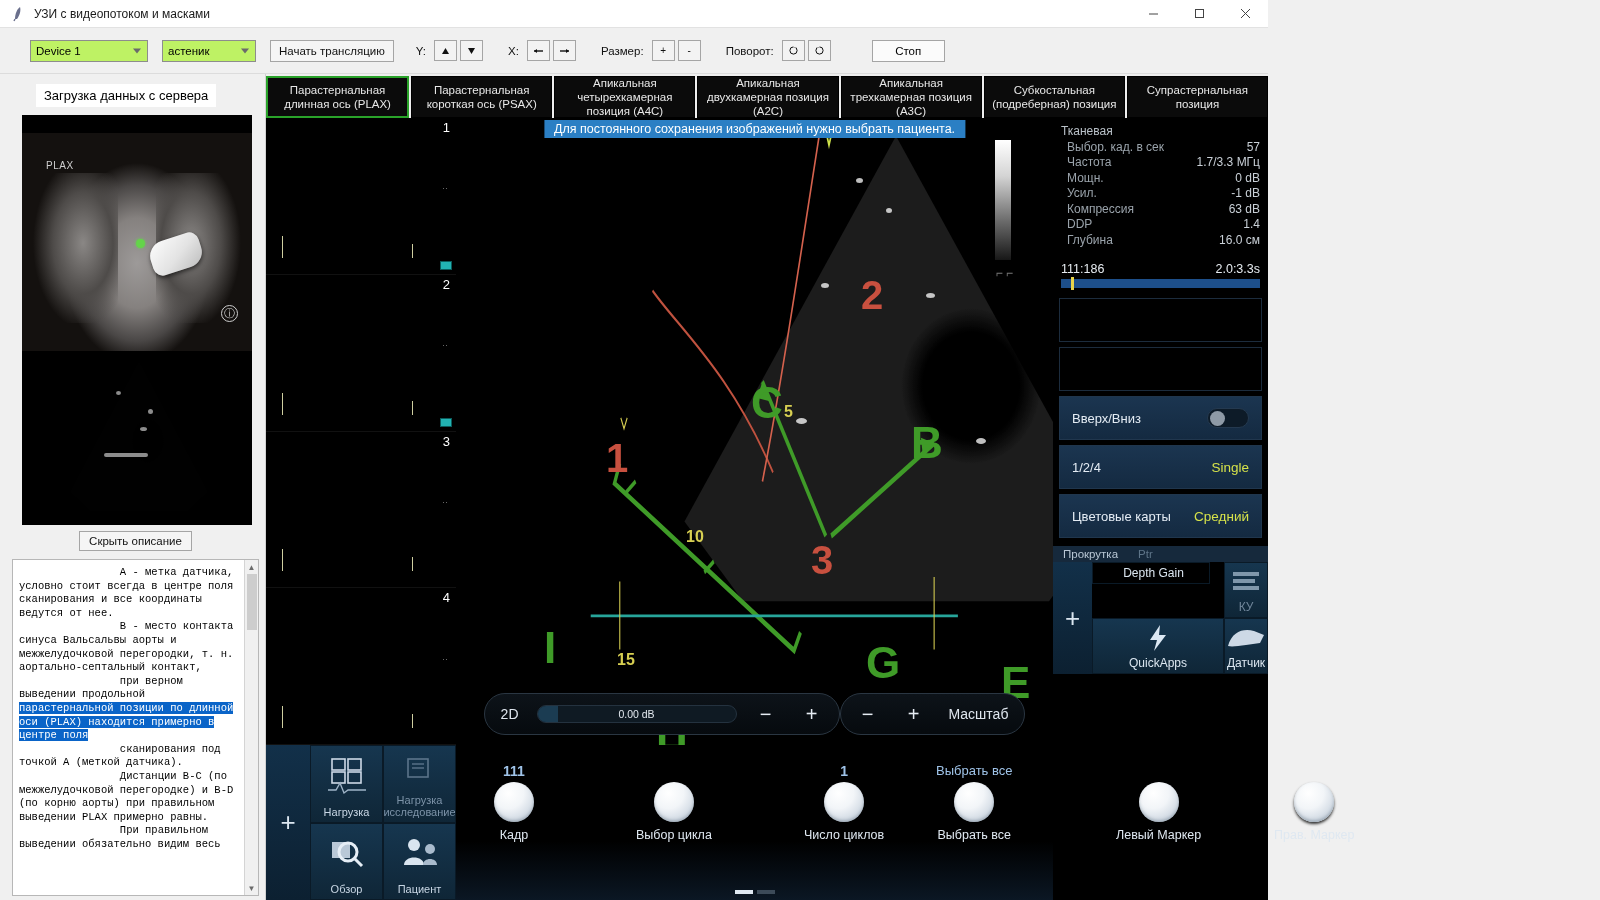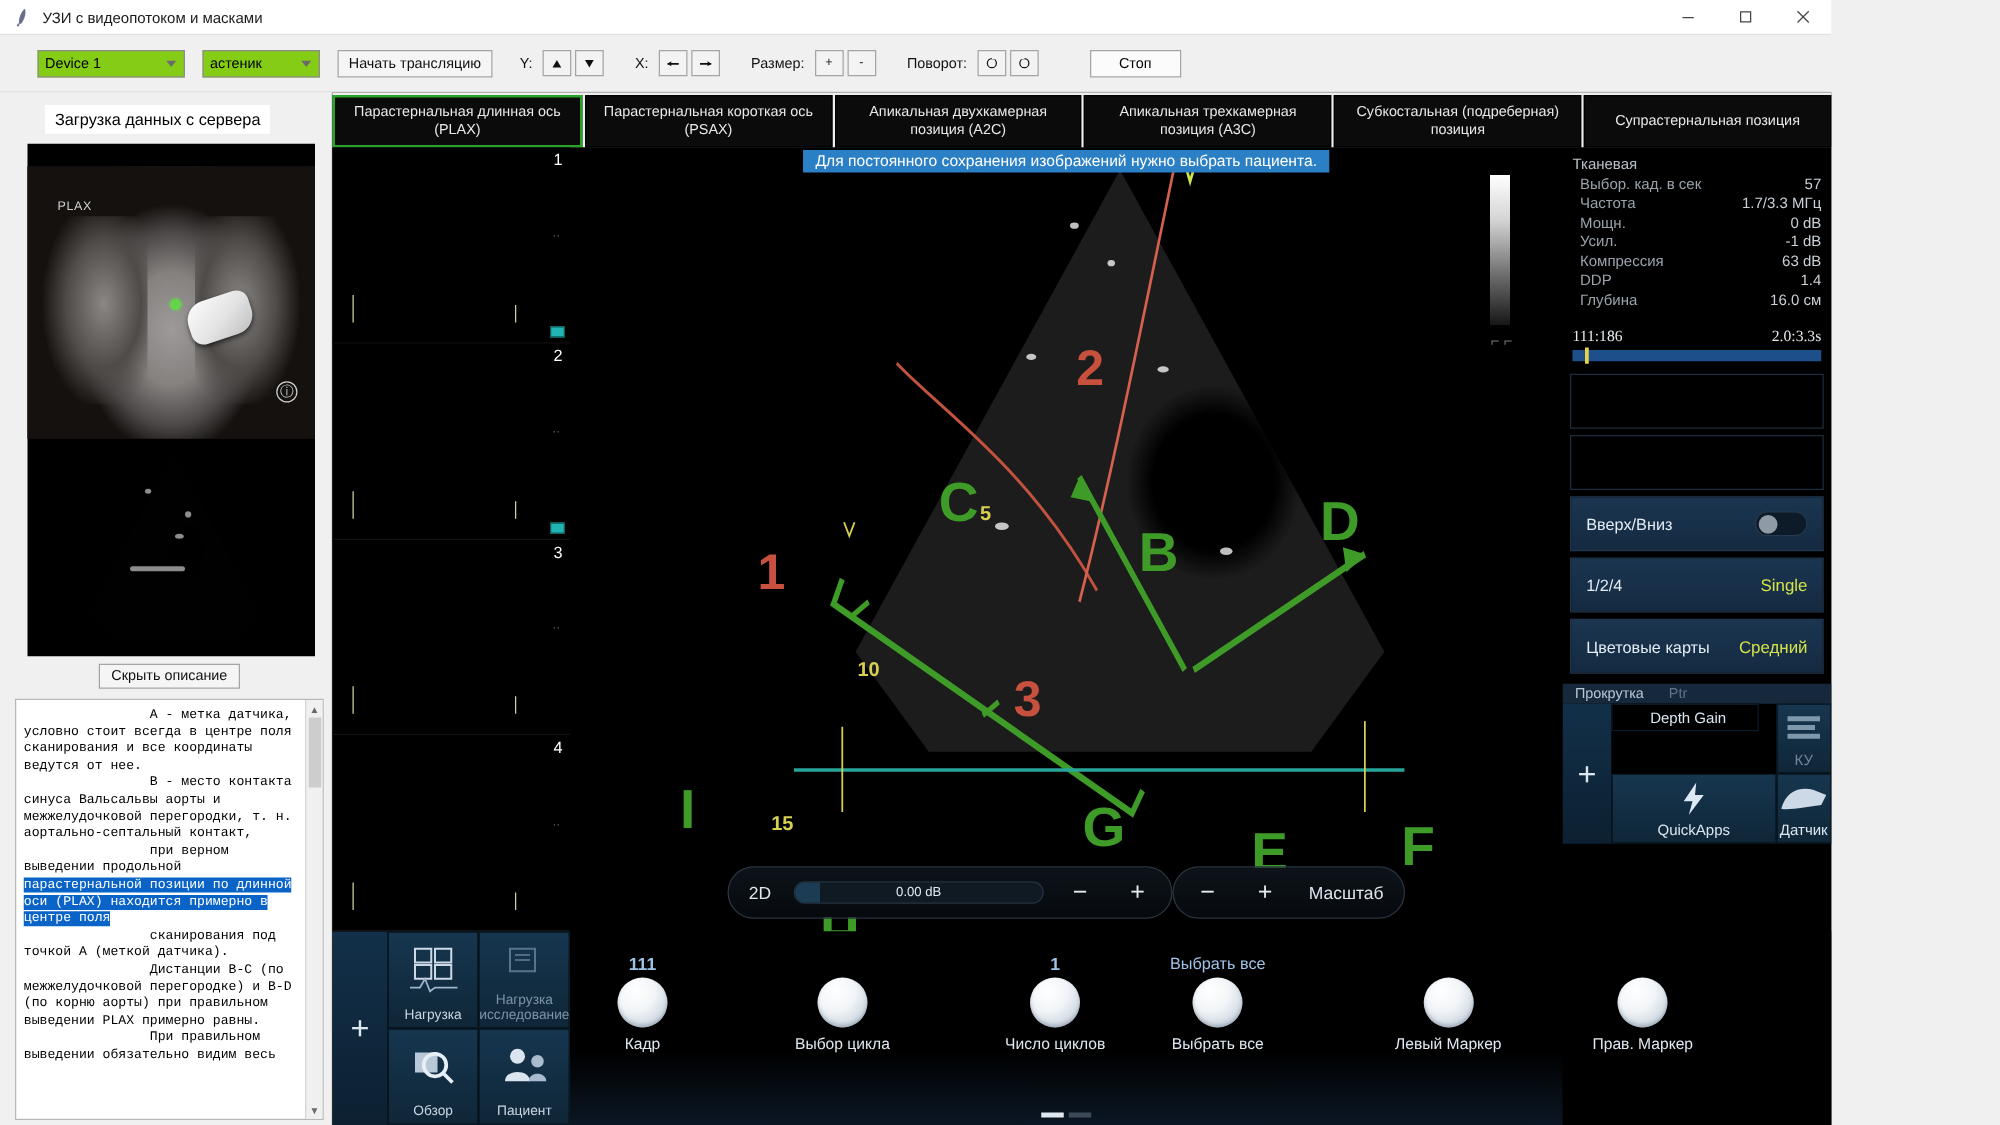--- a/index.html
+++ b/index.html
@@ -4,39 +4,39 @@
 <style>
   * { box-sizing: border-box; margin: 0; padding: 0; }
   html, body {
     width: 1600px; height: 900px;
     font-family: "Liberation Sans", sans-serif;
     overflow: hidden;
     background: #f0f0f0;
   }
 
   
-  .window { width: 1465px; height: 900px; display: flex; flex-direction: column; background: #f0f0f0; }
+  .window { width: 1268px; height: 900px; display: flex; flex-direction: column; background: #f0f0f0; }
   .titlebar {
     height: 28px; background: #ffffff; display: flex; align-items: center;
     border-bottom: 1px solid #e2e2e2; flex: 0 0 28px;
   }
   .title-icon { width: 16px; height: 16px; margin: 0 8px 0 10px; position: relative; }
   .title-icon svg { display:block; }
   .title-text { font-size: 12px; color: #1a1a1a; }
   .win-btns { margin-left: auto; display: flex; height: 28px; }
   .win-btn { width: 46px; height: 28px; display: flex; align-items: center; justify-content: center; color: #444; font-size: 12px; }
   .win-btn svg { display: block; }
 
   
   .toolbar {
     height: 46px; background: #f0f0f0; display: flex; align-items: center;
     padding-left: 30px; gap: 0px; flex: 0 0 46px; border-bottom: 1px solid #dcdcdc;
   }
   .sel {
-    height: 22px; width: 118px; border: 1px solid #8d8d8d; background: #84cc16;
+    height: 22px; width: 118px; border: 1px solid #8d8d8d; background: #bef264;
     font-size: 11.5px; color: #000; display: flex; align-items: center;
     padding-left: 5px; position: relative; margin-right: 14px;
   }
   .sel.wide { width: 94px; }
   .sel .caret {
     position: absolute; right: 6px; top: 50%; transform: translateY(-50%);
     width: 0; height: 0; border-left: 4px solid transparent; border-right: 4px solid transparent;
     border-top: 5px solid #6b6b6b;
   }
   .btn {
@@ -244,21 +244,21 @@
   .page-dots i.on { background: #dfe8f1; }
 
   .bb-right { width: 215px; flex: 0 0 215px; background: #000; }
 
   
   .rail { width: 215px; flex: 0 0 215px; background: #000; display: flex; flex-direction: column; }
   .rail-params { padding: 6px 8px 0 8px; color: #9aa3ab; font-size: 12px; line-height: 15.5px; }
   .rail-params .head { color: #b9c1c8; }
   .prow { display: flex; justify-content: space-between; padding-left: 6px; }
   .prow .v { color: #c9d0d7; }
-  .rail-meter { margin: 14px 8px 0 8px; font-family: Liberation Serif, serif; }
+  .rail-meter { margin: 14px 8px 0 8px; }
   .meter-top { display:flex; justify-content: space-between; color: #e6ebf0; font-size: 12.5px; }
   .meter-bar { margin-top: 3px; height: 9px; background: #1d4f8a; position: relative; }
   .meter-bar .cursor { position:absolute; left: 10px; top:-2px; width: 3px; height: 13px; background: #e8d44a; }
   .rail-btns { margin-top: 10px; padding: 0 6px; display: flex; flex-direction: column; gap: 5px; }
   .rbtn {
     height: 44px; border: 1px solid #20364d; background: linear-gradient(#1b3550, #142a41);
     display: flex; align-items: center; justify-content: space-between; padding: 0 12px;
     color: #e4ecf4; font-size: 13px;
   }
   .rbtn.empty { background: #000; border: 1px solid #1c2c3d; }
@@ -433,20 +433,21 @@
           <div class="down">▼</div>
         </div>
       </div>
     </div>
 
     <div class="us-app">
 
       <div class="tabs">
         <div class="tab active">Парастернальная длинная ось (PLAX)</div>
         <div class="tab">Парастернальная короткая ось (PSAX)</div>
+        <div class="tab">Апикальная четырехкамерная позиция (A4C)</div>
         <div class="tab">Апикальная двухкамерная позиция (A2C)</div>
         <div class="tab">Апикальная трехкамерная позиция (A3C)</div>
         <div class="tab">Субкостальная (подреберная) позиция</div>
         <div class="tab">Супрастернальная позиция</div>
       </div>
 
       <div class="us-main">
 
         <div class="thumbs">
           <div class="thumb-item">

